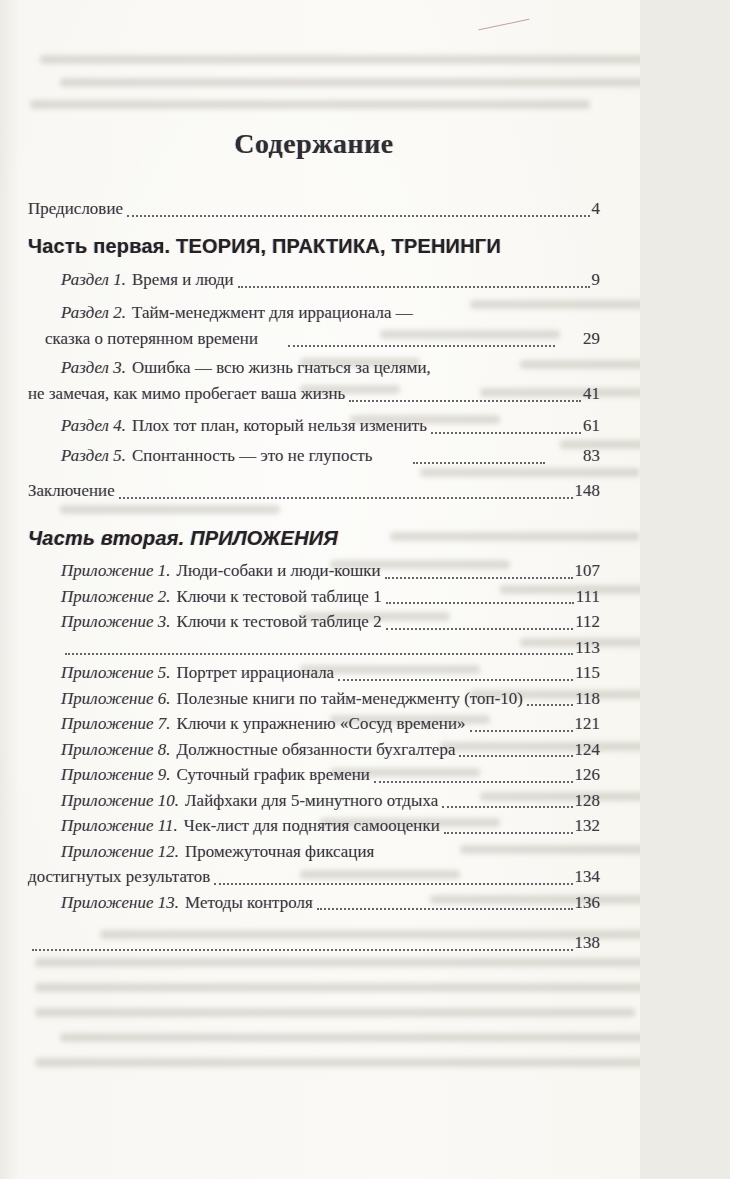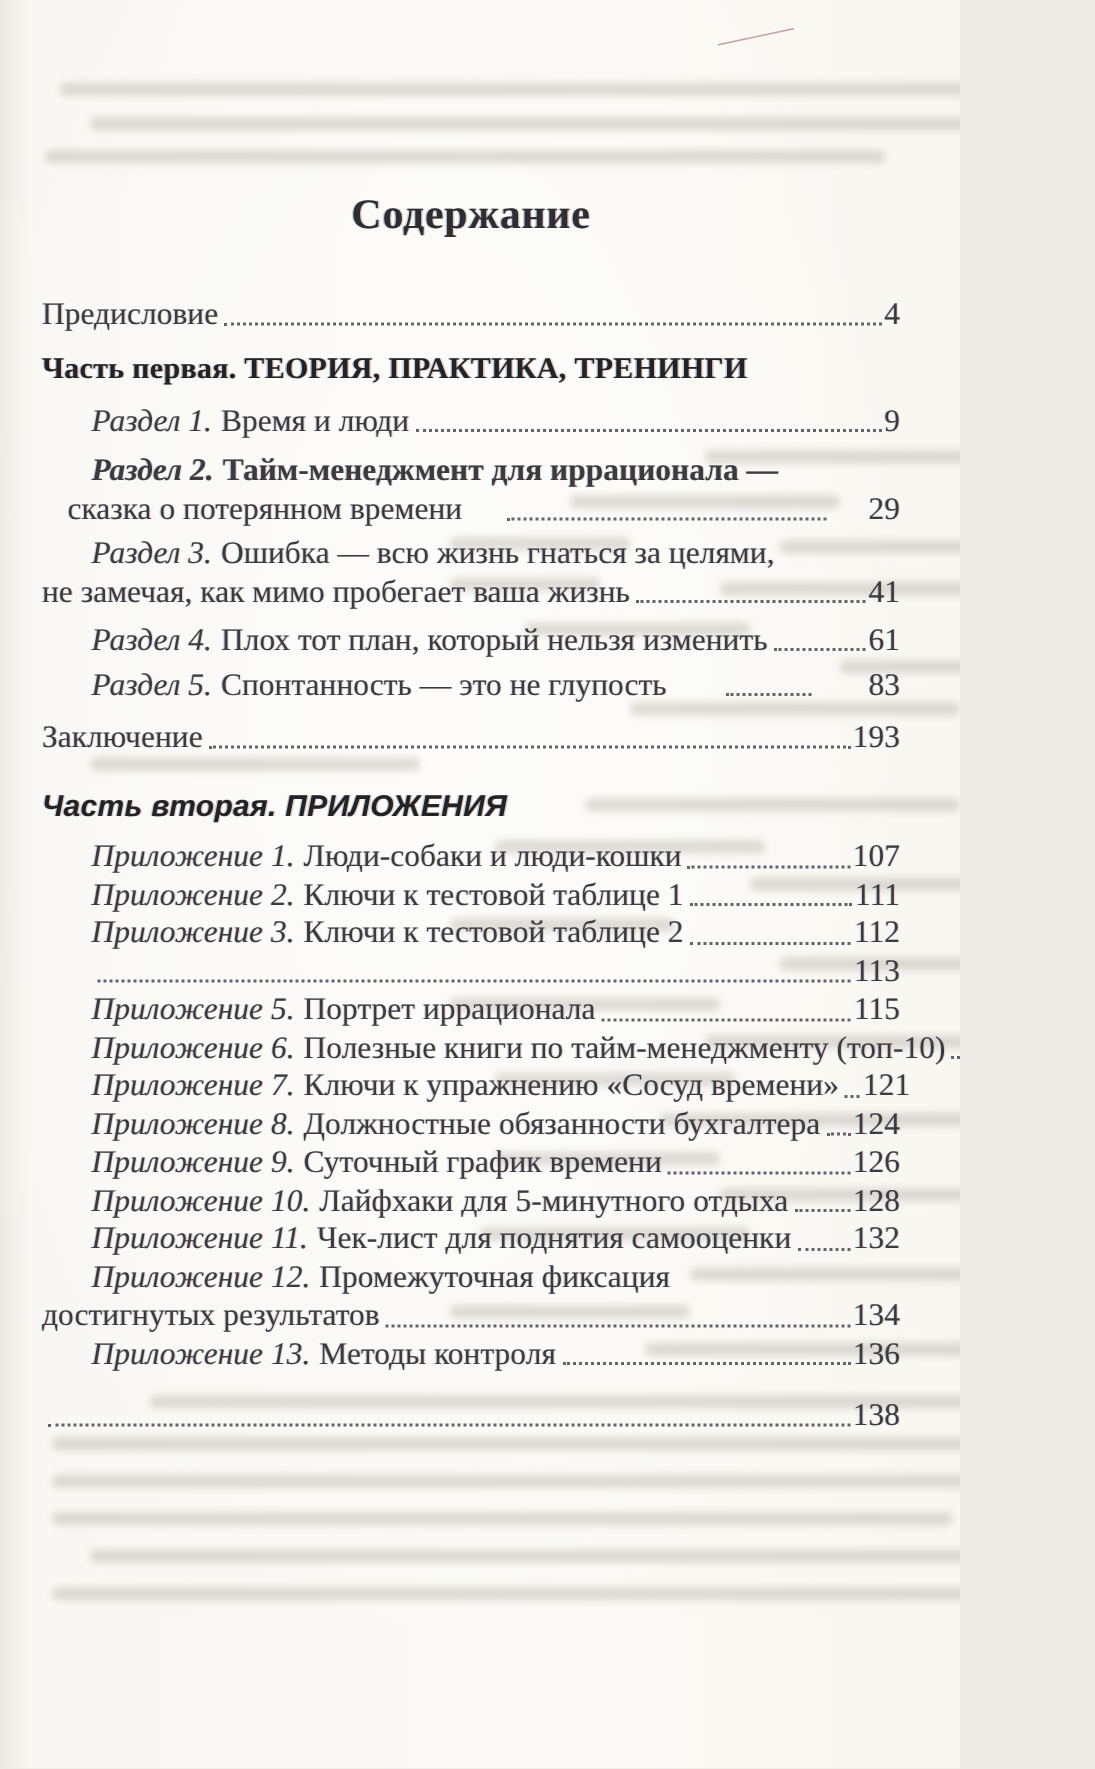--- a/index.html
+++ b/index.html
@@ -39,21 +39,21 @@
   .toc-title {
     margin:0; padding-top:127px;
     text-align:center;
     font-size:28px; font-weight:bold; line-height:34px;
     color:#2d2d33; letter-spacing:0.5px;
     text-shadow:0.9px 0.2px 0 rgba(186,92,48,0.28), -0.9px -0.2px 0 rgba(52,104,168,0.28);
   }
 
   .row {
     display:flex; align-items:center;
-    font-size:21px; line-height:26px;
+    font-size:17px; line-height:26px;
     text-shadow:0.7px 0 0 rgba(186,92,48,0.22), -0.7px 0 0 rgba(52,104,168,0.22);
   }
   .row .t { white-space:nowrap; }
   .it { font-style:italic; margin-right:6px;margin-top:40px; }
   .leader {
     flex:1 1 auto; min-width:10px;
     border-bottom:2.6px dotted #4a4a52;
     align-self:flex-end;
     margin:0 2px 5px 4px;
     opacity:0.85;
@@ -65,23 +65,23 @@
     font-weight:bold; font-size:20px; line-height:26px;
     color:#232327; letter-spacing:0.2px;
     text-shadow:0.9px 0 0 rgba(186,92,48,0.30), -0.9px 0 0 rgba(52,104,168,0.30);
   }
 
   .indent { padding-left:33px; }
   .cont-sm { padding-left:17px;gap:26px; }
 
   
   #row-preface   { margin-top:35px; }
-  #part-1        { margin-top:11px;font-family:Liberation Serif, serif; }
+  #part-1        { margin-top:11px; }
   #sec-1         { margin-top:8px; }
-  #sec-2         { margin-top:7px;font-weight:bold; }
+  #sec-2         { margin-top:7px; }
   #sec-3         { margin-top:3px; }
   #sec-4         { margin-top:6px; }
   #sec-5         { margin-top:4px;gap:36px; }
   #row-conclusion{ margin-top:9px; }
   #part-2        { margin-top:21px;font-style:italic; }
   #appendices    { margin-top:7px; }
   #appendices .row { line-height:25.5px; }
   #row-biblio    { margin-top:15px; }
 </style>
 </head>
@@ -173,21 +173,21 @@
 
     <div class="row indent" id="sec-5">
       <span class="t"><span class="it">Раздел 5.</span><span>Спонтанность — это не глупость</span></span>
       <span class="leader"></span>
       <span class="pg">83</span>
     </div>
 
     <div class="row" id="row-conclusion">
       <span class="t">Заключение</span>
       <span class="leader"></span>
-      <span class="pg">193</span>
+      <span class="pg">148</span>
     </div>
 
     <div class="part" id="part-2">Часть вторая. ПРИЛОЖЕНИЯ</div>
 
     <div id="appendices">
         <div class="row indent">
           <span class="t"><span class="it">Приложение 1.</span><span>Люди-собаки и люди-кошки</span></span>
           <span class="leader"></span>
           <span class="pg">107</span>
         </div>

